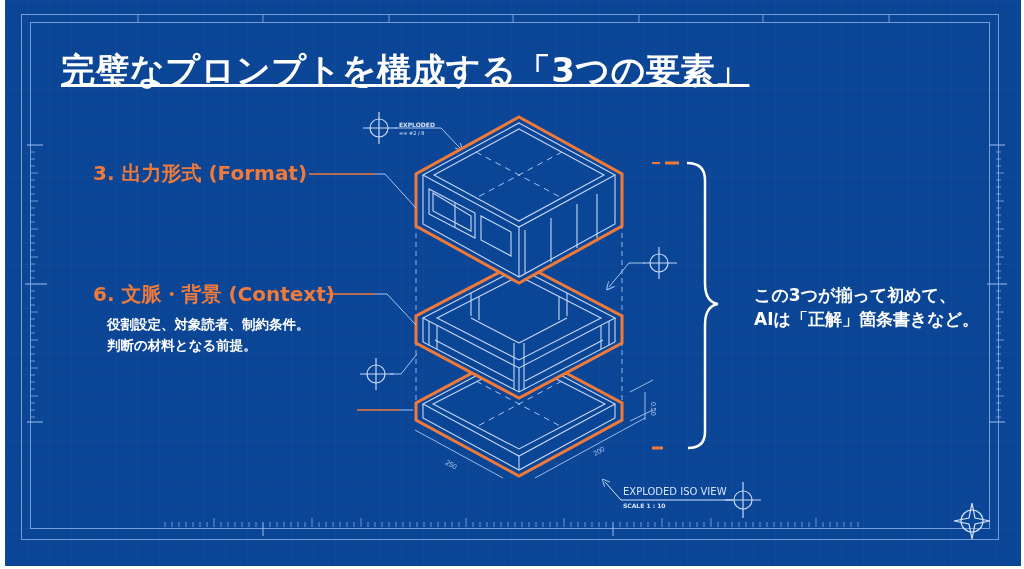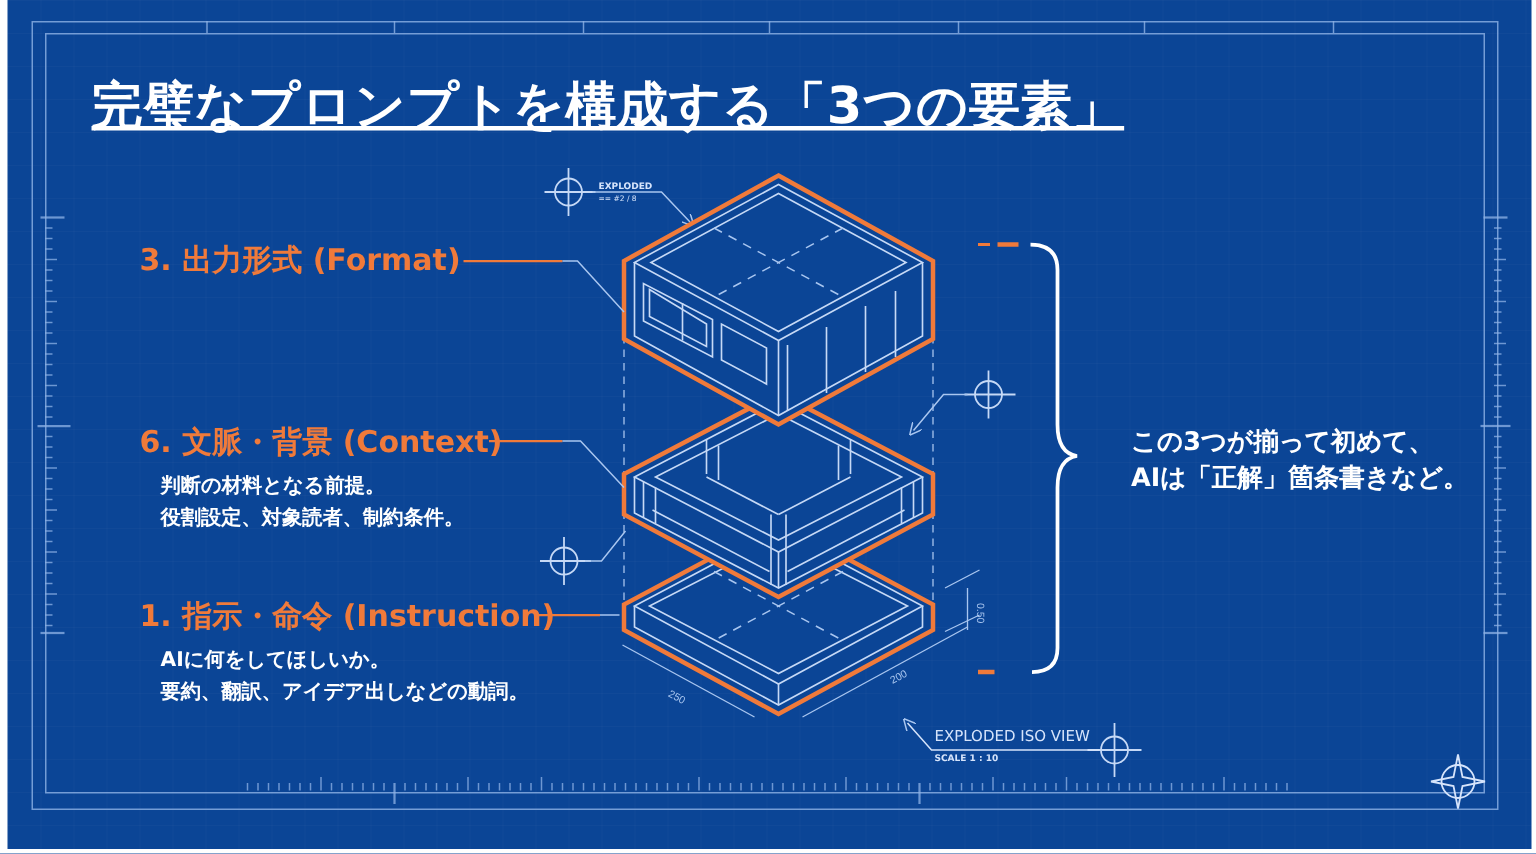--- a/index.html
+++ b/index.html
@@ -293,32 +293,25 @@
 
   <div class="title">完璧なプロンプトを構成する「3つの要素」</div>
 
   <div class="item" style="left:88px; top:160px;">
     <div class="head">3. 出力形式 (Format)</div>
   </div>
 
   <div class="item" style="left:88px; top:281px;">
     <div class="head">6. 文脈・背景 (Context)</div>
     <div class="body">
+      <div class="line">役割設定、対象読者、制約条件。</div>
       <div class="line">判断の材料となる前提。</div>
-      <div class="line">役割設定、対象読者、制約条件。</div>
     </div>
   </div>
 
-  <div class="item" style="left:88px; top:397px;">
-    <div class="head">1. 指示・命令 (Instruction)</div>
-    <div class="body">
-      <div class="line">AIに何をしてほしいか。</div>
-      <div class="line">要約、翻訳、アイデア出しなどの動詞。</div>
-    </div>
-  </div>
 
   <div class="summary">
     <div>この3つが揃って初めて、</div>
     <div>AIは「正解」箇条書きなど。</div>
   </div>
 
   <div class="label-small" style="left:394px; top:121px; font-size:6px; font-weight:bold;">EXPLODED</div>
   <div class="label-small" style="left:394px; top:130px; font-size:5px;">== #2 / 8</div>
 
   <div class="label-small" style="left:618px; top:486px; font-size:10px;">EXPLODED ISO VIEW</div>

